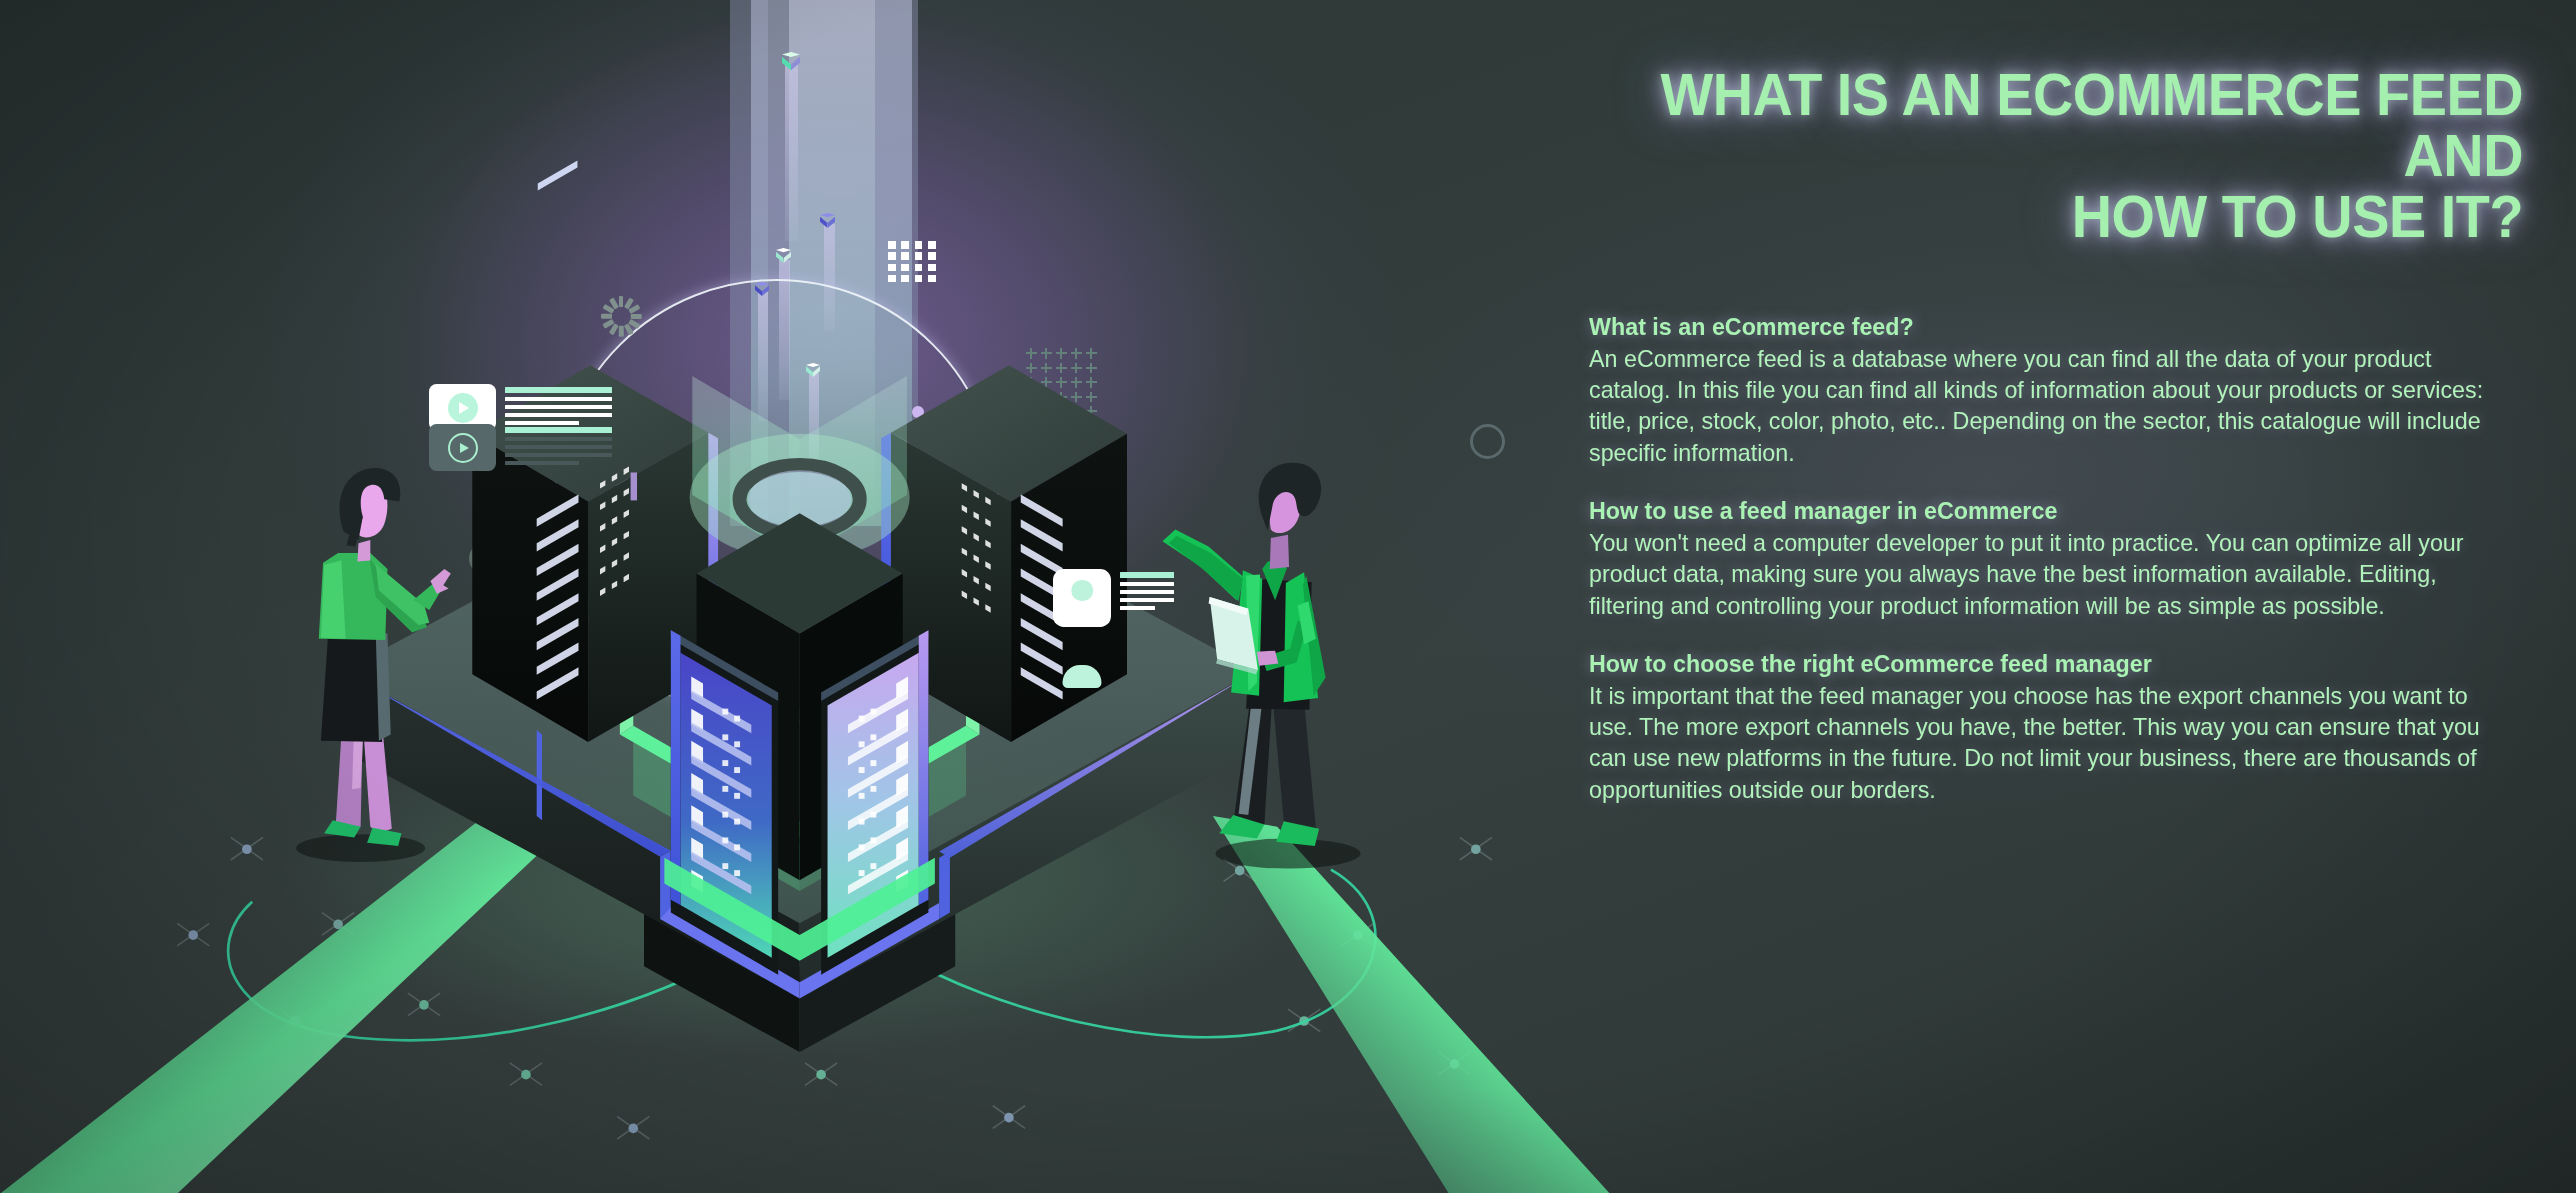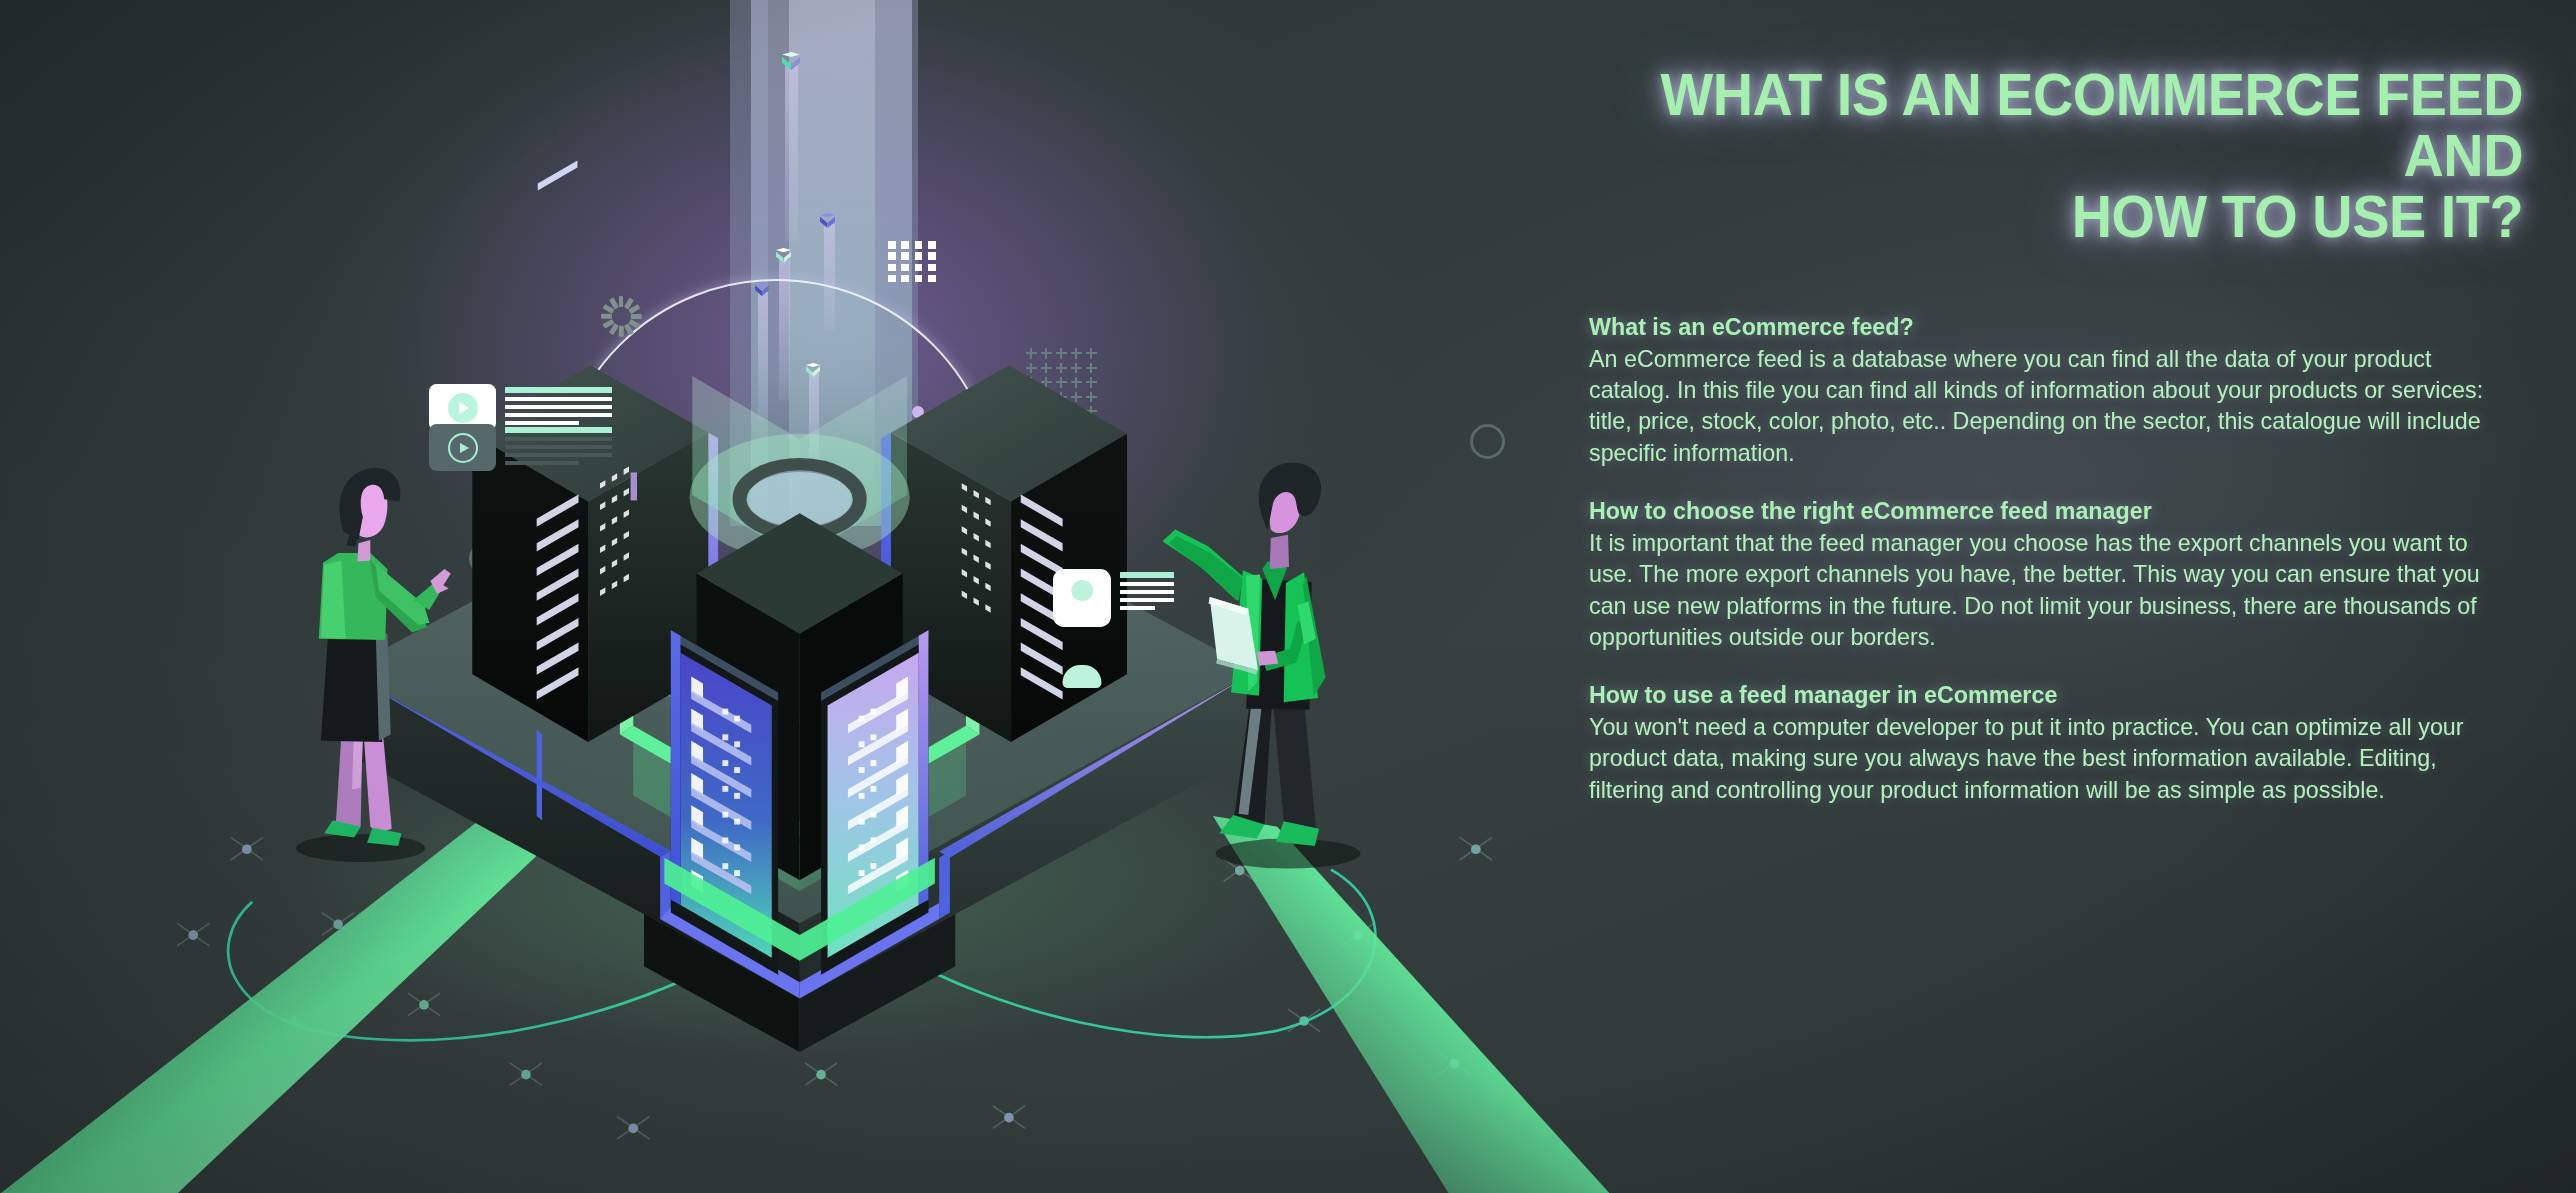--- a/index.html
+++ b/index.html
@@ -754,26 +754,26 @@
     </h1>
 
     <div class="body">
 
       <div class="sec">
         <h3>What is an eCommerce feed?</h3>
         <p>An eCommerce feed is a database where you can find all the data of your product catalog. In this file you can find all kinds of information about your products or services: title, price, stock, color, photo, etc.. Depending on the sector, this catalogue will include specific information.</p>
       </div>
 
       <div class="sec">
+        <h3>How to use a feed manager in eCommerce</h3>
+        <p>You won't need a computer developer to put it into practice. You can optimize all your product data, making sure you always have the best information available. Editing, filtering and controlling your product information will be as simple as possible.</p>
+      </div>
+
+      <div class="sec">
         <h3>How to choose the right eCommerce feed manager</h3>
         <p>It is important that the feed manager you choose has the export channels you want to use. The more export channels you have, the better. This way you can ensure that you can use new platforms in the future. Do not limit your business, there are thousands of opportunities outside our borders.</p>
       </div>
 
-      <div class="sec">
-        <h3>How to use a feed manager in eCommerce</h3>
-        <p>You won't need a computer developer to put it into practice. You can optimize all your product data, making sure you always have the best information available. Editing, filtering and controlling your product information will be as simple as possible.</p>
-      </div>
-
     </div>
   </div>
 
 </div>
 
 
 </body></html>

